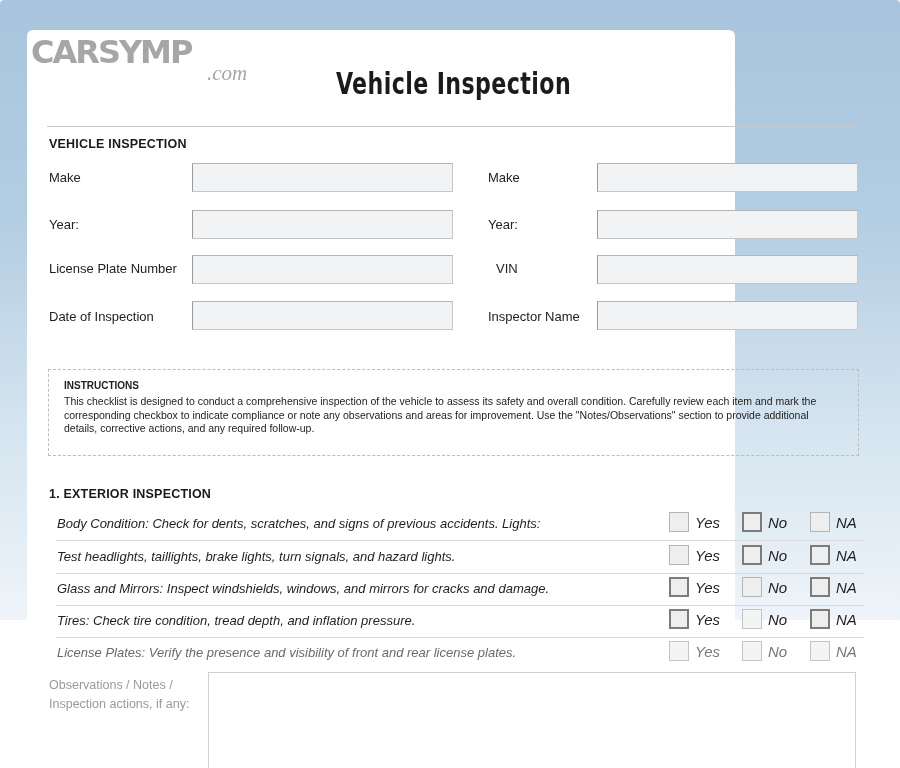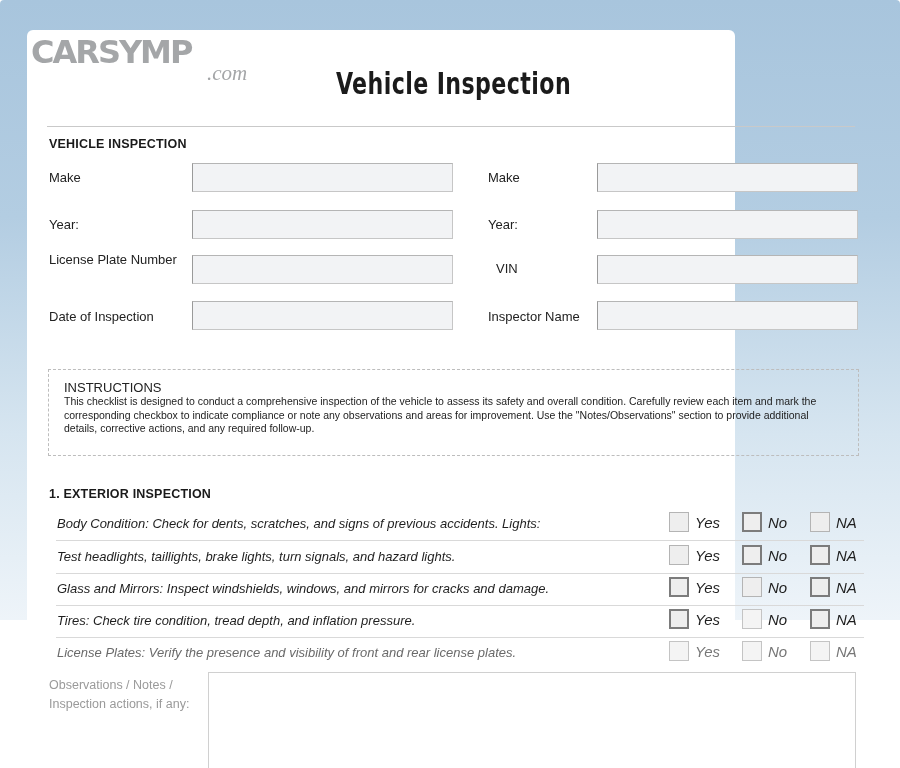--- a/index.html
+++ b/index.html
@@ -45,21 +45,21 @@
   .field-input {
     position: absolute; height: 29px; background: #f2f3f5;
     border: 1px solid #c6c6c6; border-left-color: #9a9a9a; border-top-color: #b5b5b5;
     font-family: "Liberation Sans", sans-serif; font-size: 13px; padding: 0 6px; outline: none;
   }
 
   .instructions {
     position: absolute; left: 21px; top: 339px; width: 811px; height: 87px;
     border: 1px dashed #bdbdbd;
   }
-  .instr-title { position: absolute; left: 15px; top: 10px; font-weight: normal; font-size: 13px; color: #222; }
+  .instr-title { position: absolute; left: 15px; top: 10px; font-weight: bold; font-size: 10px; color: #222; }
   .instr-text { position: absolute; left: 15px; top: 25px; width: 775px; font-size: 10.5px; line-height: 13.5px; color: #222; }
 
   .check-row { position: absolute; left: 29px; width: 808px; height: 32px; font-style: italic; }
   .check-row.sep { border-bottom: 1px solid #d9d9d9; }
   .row-text { position: absolute; left: 1px; top: 7px; font-size: 13px; color: #1f1f1f; white-space: nowrap; }
   .row-text.muted { color: #6a6a6a; }
   .opt { position: absolute; top: 2px; height: 22px; display: flex; align-items: center; cursor: pointer; }
   .box {
     width: 20px; height: 20px; background: #eeeeee;
     border: 1.5px solid #b4b4b4; margin-right: 6px;
@@ -92,21 +92,21 @@
   <div class="divider"></div>
 
   <div class="section-title" style="left:22px; top:107px;">VEHICLE INSPECTION</div>
 
   <span class="field-label" style="left:22px; top:140px;">Make</span>
   <input class="field-input" style="left: 165px; top: 133px; width: 261px;" value="">
 
   <span class="field-label" style="left:22px; top:187px;">Year:</span>
   <input class="field-input" style="left: 165px; top: 180px; width: 261px;" value="">
 
-  <span class="field-label" style="left:22px; top:222px;text-align:right;">License Plate Number</span>
+  <span class="field-label" style="left:22px; top:231px;text-align:right;">License Plate Number</span>
   <input class="field-input" style="left: 165px; top: 225px; width: 261px;" value="">
 
   <span class="field-label" style="left:22px; top:279px;text-align:right;">Date of Inspection</span>
   <input class="field-input" style="left: 165px; top: 271px; width: 261px;" value="">
 
   <span class="field-label" style="left:461px; top:140px;">Make</span>
   <input class="field-input" style="left: 570px; top: 133px; width: 261px;" value="">
 
   <span class="field-label" style="left:461px; top:187px;">Year:</span>
   <input class="field-input" style="left: 570px; top: 180px; width: 261px;" value="">

